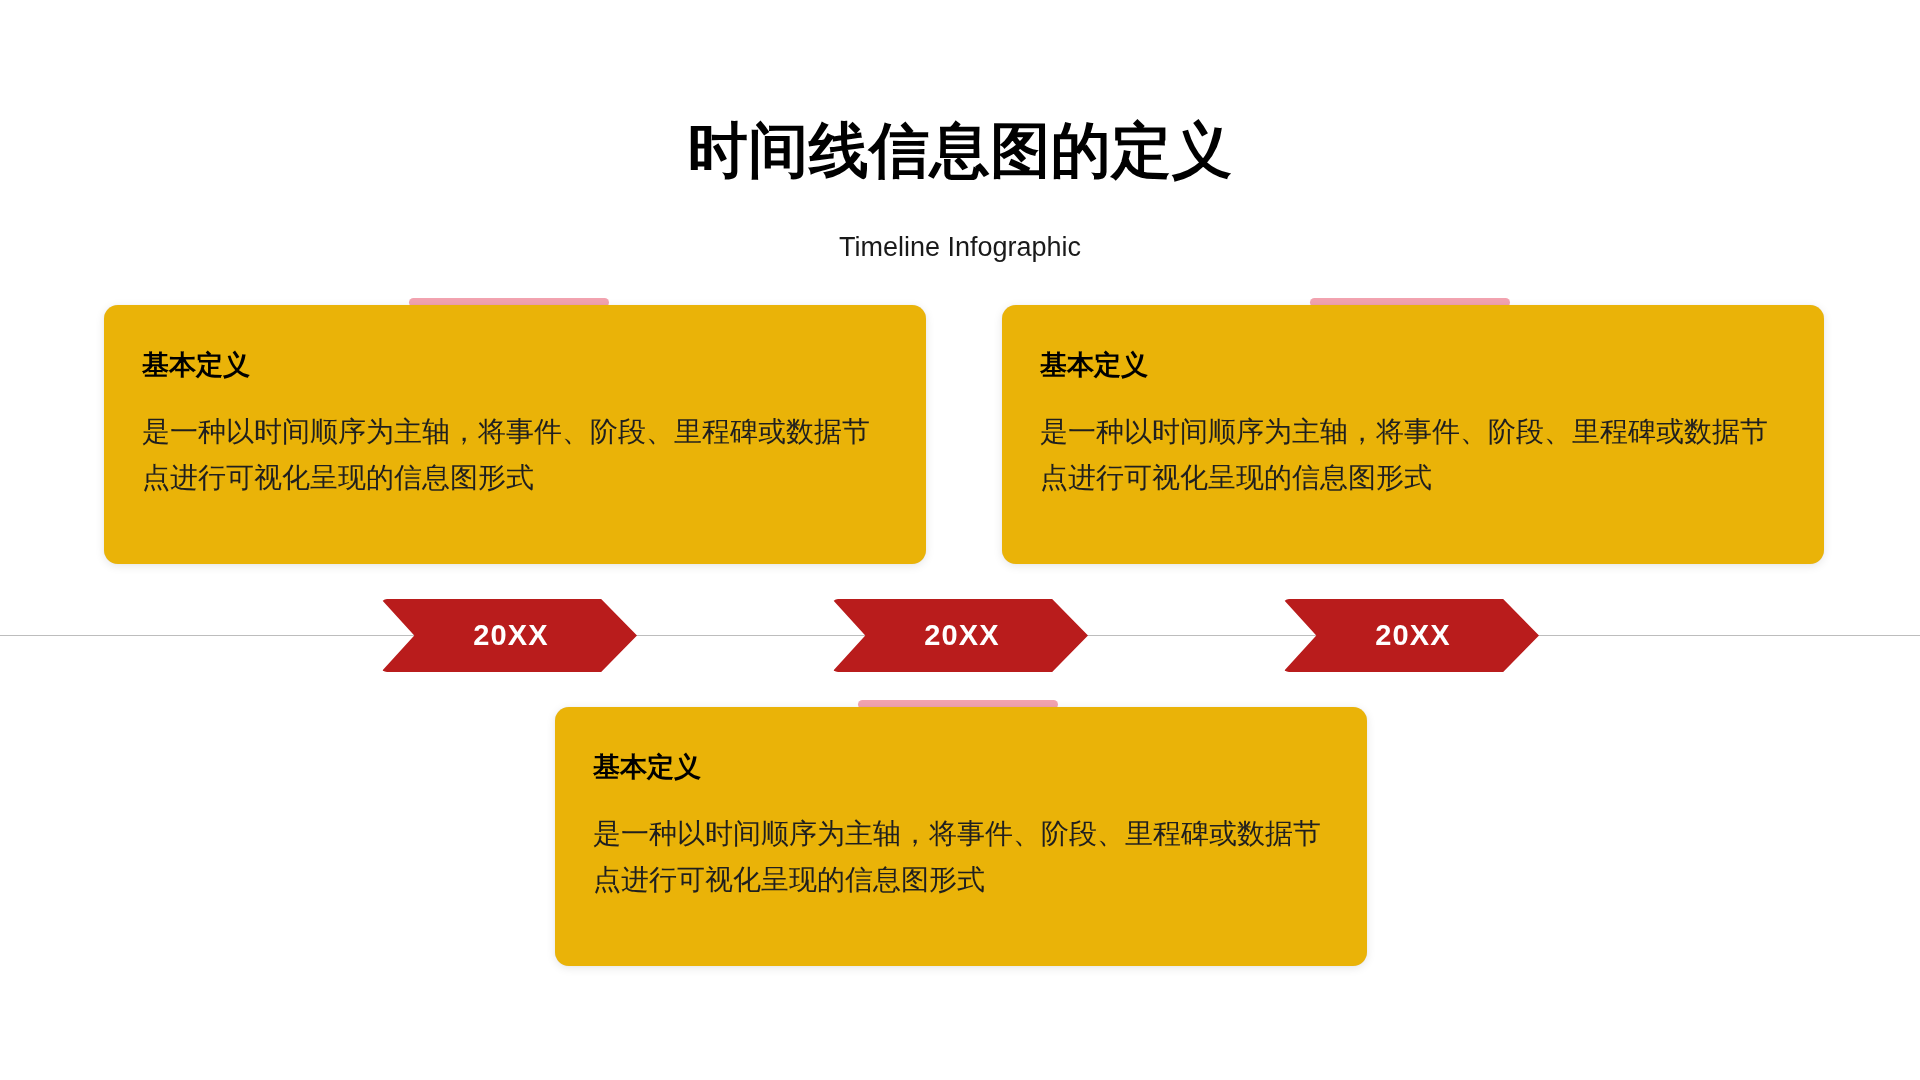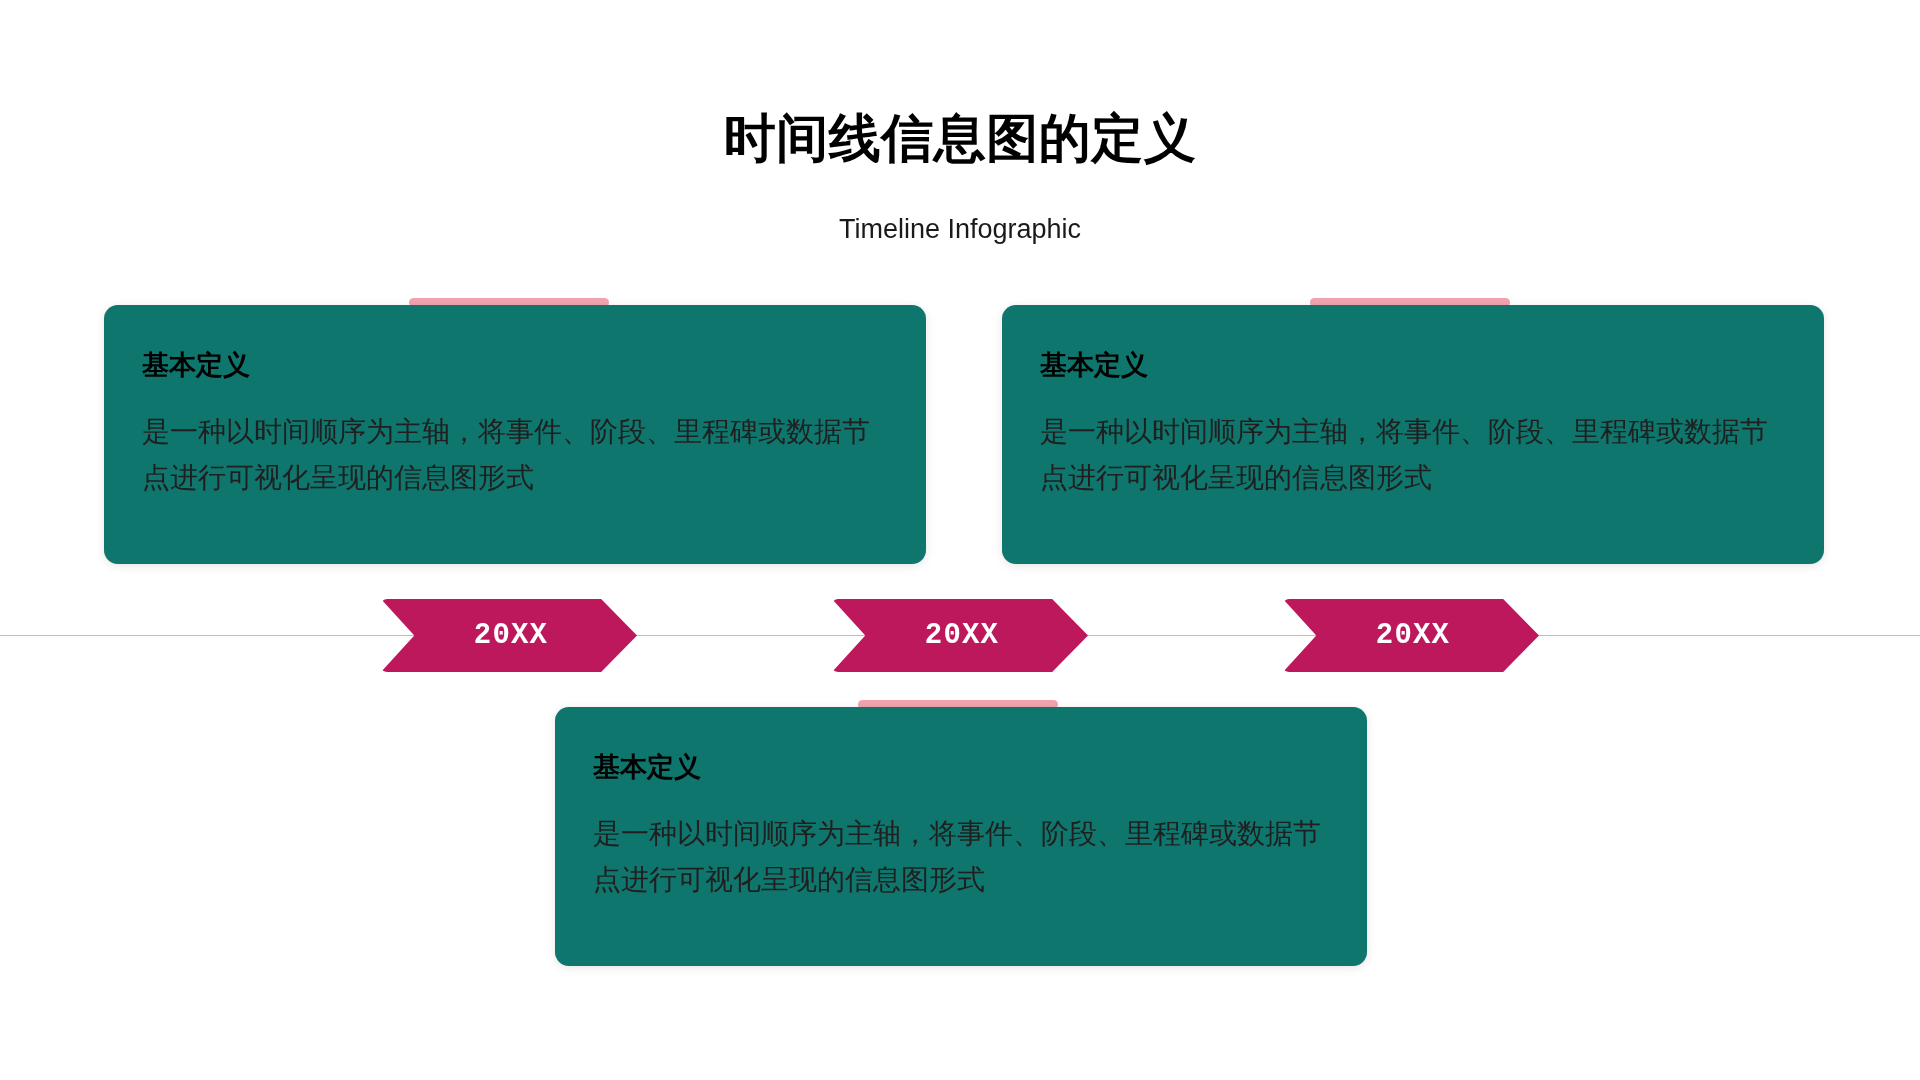--- a/index.html
+++ b/index.html
@@ -23,22 +23,22 @@
 
   
   .header {
     position: absolute;
     top: 108px;
     left: 0;
     width: 1920px;
     text-align: center;
   }
   .page-title {
-    margin: 0;
-    font-size: 52px;
+    margin: 8px;
+    font-size: 60px;
     line-height: 1.18;
     font-weight: 700;
     color: #000000;
     letter-spacing: 0.5px;
   }
   .page-subtitle {
     margin: 18px;
     padding-top: 26px;
     font-size: 27px;
     line-height: 1.2;
@@ -55,43 +55,42 @@
     height: 1px;
     background: #bdbdbd;
   }
 
   
   .chevron {
     position: absolute;
     top: 599px;
     width: 256px;
     height: 73px;
-    background: #be185d;
+    background: #b91c1c;
     display: flex;
     align-items: center;
     justify-content: center;
     clip-path: polygon(0 0, 86% 0, 100% 50%, 86% 100%, 0 100%, 13% 50%);
     border-radius: 6px;
-    font-family: Liberation Mono, monospace;
   }
   .chevron-label {
     font-size: 29px;
     font-weight: 700;
     color: #ffffff;
     letter-spacing: 1.2px;
     transform: translateX(2px);
   }
   .chevron-1 { left: 381px; }
   .chevron-2 { left: 832px; }
   .chevron-3 { left: 1283px; }
 
   
   .card {
     position: absolute;
-    background: #0f766e;
+    background: #eab308;
     border-radius: 14px;
     box-shadow: 0 2px 10px rgba(0,0,0,0.10), 0 0 1px rgba(0,0,0,0.10);
     box-sizing: border-box;
     padding: 44px 38px 0 38px;
   }
   .card-1 {
     left: 104px;
     top: 305px;
     width: 822px;
     height: 259px;

